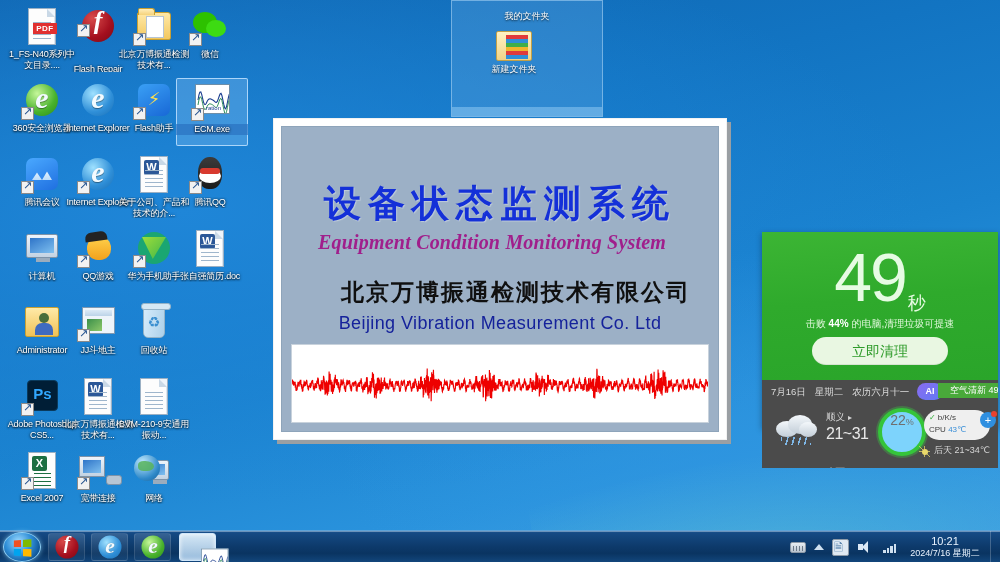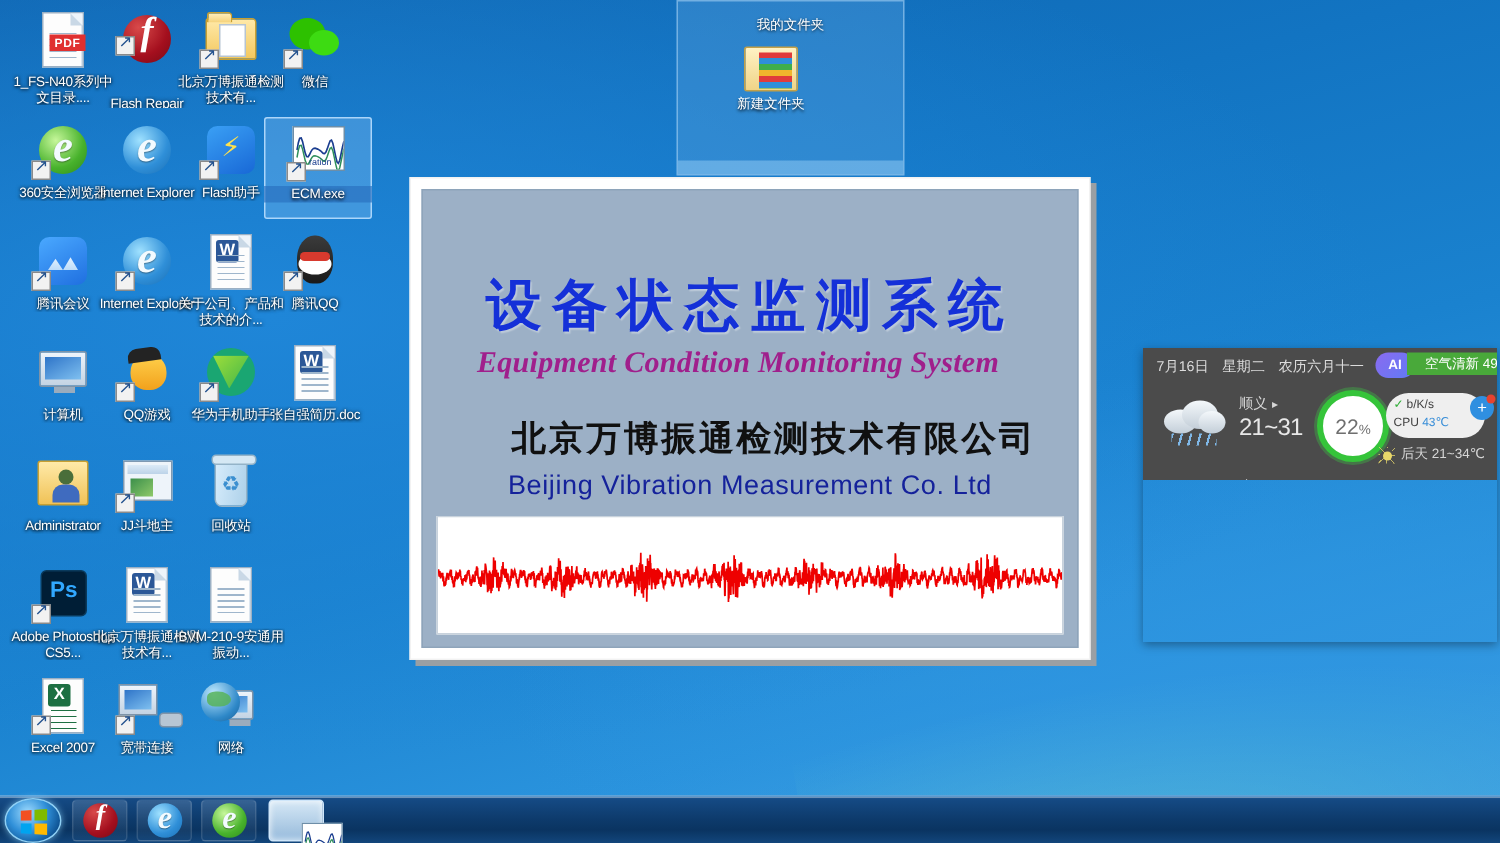--- a/index.html
+++ b/index.html
@@ -260,23 +260,23 @@
   #w360 .cloud .c2{ left:14px; top:2px;  width:24px; height:19px; }
   #w360 .cloud .c3{ left:25px; top:9px;  width:18px; height:15px; }
   #w360 .cloud .rain{ position:absolute; left:7px; top:24px; width:30px; height:8px;
         background:repeating-linear-gradient(105deg,#7fb8e8 0 1.5px,transparent 1.5px 6px); }
   #w360 .loc{ position:absolute; left:64px; top:31px; font-size:9.5px; color:#d6d6d6; }
   #w360 .loc .arr{ font-size:8px; margin-left:3px; }
   #w360 .temp{ position:absolute; left:64px; top:45px; font-size:16px; color:#e8e8e8; letter-spacing:-.5px; }
   #w360 .cond{ position:absolute; left:64px; top:66px; font-size:9.5px; color:#d6d6d6;margin-top:20px; }
   #w360 .ring{
     position:absolute; left:116px; top:28px; width:48px; height:48px; border-radius:50%;
-    background:#ffffff; border:4px solid #35c43a;
+    background:#7dd3fc; border:4px solid #35c43a;
     box-shadow:0 0 0 2px rgba(60,200,70,.35);
-    display:flex; align-items:center; justify-content:center;
+    display:flex; align-items:flex-start; justify-content:center;
   }
   #w360 .ring span{ color:#6f6f6f; font-size:14px; }
   #w360 .ring span i{ font-style:normal; font-size:9px; }
   #w360 .pill{
     position:absolute; left:162px; top:30px; width:66px; height:30px; border-radius:15px;
     background:#efefef;
   }
   #w360 .pill .net{ position:absolute; left:5px; top:3px; font-size:8px; color:#3f3f3f; white-space:nowrap; }
   #w360 .pill .net .chk{ color:#2fae37; margin-right:2px; }
   #w360 .pill .cpu{ position:absolute; left:5px; top:15px; font-size:8px; color:#3f3f3f; white-space:nowrap; }
@@ -599,20 +599,29 @@
       <div class="company-en">Beijing Vibration Measurement Co. Ltd</div>
       <div class="wavebox">
         <svg id="wave-svg" viewBox="0 0 860 150" preserveAspectRatio="none" style="background: rgb(255, 255, 255);">
             <path d="M0.0,70.0L0.4,68.9L0.7,67.5L1.1,69.7L1.4,75.0L1.8,76.8L2.1,72.8L2.5,69.6L2.9,77.2L3.2,71.4L3.6,79.1L3.9,77.7L4.3,75.4L4.7,77.4L5.0,74.1L5.4,72.9L5.7,72.1L6.1,74.6L6.5,71.8L6.8,80.7L7.2,80.2L7.5,76.5L7.9,81.1L8.2,87.1L8.6,89.5L9.0,85.2L9.3,86.4L9.7,89.0L10.0,82.8L10.4,87.4L10.8,85.1L11.1,78.1L11.5,82.4L11.8,76.4L12.2,75.0L12.5,71.9L12.9,77.1L13.3,75.5L13.6,78.5L14.0,74.4L14.3,79.8L14.7,80.7L15.1,72.3L15.4,75.4L15.8,72.4L16.1,71.7L16.5,70.5L16.8,73.2L17.2,67.6L17.6,75.7L17.9,75.7L18.3,67.8L18.6,78.4L19.0,76.4L19.3,81.1L19.7,75.9L20.1,83.8L20.4,84.5L20.8,81.6L21.1,82.6L21.5,91.0L21.9,83.4L22.2,87.6L22.6,88.0L22.9,79.0L23.3,76.4L23.6,83.2L24.0,77.6L24.4,79.7L24.7,73.9L25.1,71.5L25.4,72.1L25.8,77.9L26.2,77.4L26.5,76.3L26.9,79.0L27.2,78.6L27.6,71.6L27.9,79.0L28.3,76.1L28.7,71.2L29.0,71.9L29.4,74.8L29.7,74.5L30.1,67.7L30.5,73.8L30.8,69.2L31.2,77.2L31.5,76.0L31.9,80.5L32.3,80.7L32.6,80.1L33.0,86.2L33.3,83.5L33.7,82.7L34.0,88.4L34.4,83.5L34.8,80.7L35.1,78.7L35.5,82.2L35.8,81.2L36.2,81.2L36.6,79.3L36.9,79.2L37.3,74.8L37.6,77.9L38.0,82.2L38.3,83.9L38.7,73.6L39.1,81.3L39.4,79.7L39.8,78.9L40.1,74.0L40.5,71.3L40.9,70.7L41.2,73.6L41.6,71.6L41.9,69.7L42.3,68.9L42.6,68.1L43.0,75.8L43.4,74.1L43.7,76.4L44.1,81.9L44.4,86.6L44.8,81.4L45.1,81.0L45.5,80.1L45.9,89.0L46.2,85.2L46.6,80.1L46.9,85.5L47.3,76.7L47.7,80.6L48.0,74.2L48.4,75.2L48.7,81.6L49.1,81.3L49.5,80.2L49.8,84.1L50.2,78.5L50.5,78.1L50.9,83.8L51.2,71.0L51.6,70.5L52.0,75.8L52.3,71.1L52.7,75.2L53.0,66.2L53.4,63.4L53.8,65.5L54.1,68.1L54.5,65.2L54.8,71.9L55.2,77.7L55.5,78.7L55.9,77.7L56.3,80.6L56.6,86.3L57.0,79.6L57.3,77.8L57.7,82.1L58.1,88.7L58.4,76.7L58.8,81.8L59.1,90.1L59.5,86.3L59.8,80.7L60.2,82.7L60.6,68.8L60.9,83.2L61.3,77.8L61.6,78.0L62.0,75.8L62.3,86.8L62.7,72.3L63.1,79.6L63.4,81.4L63.8,68.2L64.1,87.0L64.5,73.5L64.9,68.9L65.2,59.9L65.6,62.0L65.9,63.4L66.3,66.6L66.7,70.0L67.0,71.4L67.4,77.7L67.7,87.9L68.1,81.3L68.4,97.1L68.8,72.4L69.2,86.1L69.5,94.2L69.9,95.0L70.2,89.7L70.6,78.3L71.0,69.0L71.3,92.9L71.7,84.0L72.0,71.1L72.4,76.6L72.7,79.1L73.1,98.5L73.5,73.2L73.8,92.5L74.2,95.4L74.5,78.3L74.9,84.4L75.3,71.9L75.6,68.6L76.0,91.1L76.3,73.0L76.7,51.8L77.0,77.0L77.4,66.6L77.8,61.9L78.1,71.1L78.5,68.1L78.8,55.8L79.2,77.4L79.5,75.2L79.9,68.8L80.3,75.0L80.6,67.9L81.0,83.6L81.3,91.2L81.7,72.6L82.1,83.6L82.4,81.7L82.8,71.4L83.1,79.0L83.5,86.9L83.9,95.6L84.2,80.5L84.6,80.0L84.9,77.0L85.3,81.1L85.6,90.8L86.0,86.1L86.4,85.9L86.7,82.0L87.1,67.4L87.4,71.9L87.8,83.5L88.1,72.7L88.5,63.1L88.9,71.2L89.2,72.1L89.6,57.9L89.9,72.2L90.3,72.5L90.7,70.1L91.0,74.8L91.4,69.2L91.7,66.2L92.1,76.7L92.5,78.3L92.8,71.5L93.2,67.9L93.5,74.3L93.9,66.6L94.2,78.8L94.6,71.6L95.0,81.3L95.3,83.6L95.7,74.2L96.0,84.2L96.4,72.7L96.8,84.6L97.1,87.3L97.5,83.0L97.8,85.8L98.2,91.0L98.5,90.6L98.9,81.5L99.3,88.6L99.6,80.0L100.0,75.6L100.3,82.9L100.7,79.3L101.0,71.9L101.4,66.6L101.8,71.4L102.1,78.3L102.5,68.6L102.8,74.8L103.2,72.4L103.6,76.4L103.9,78.9L104.3,71.6L104.6,72.2L105.0,75.2L105.3,69.3L105.7,68.2L106.1,69.6L106.4,73.2L106.8,72.9L107.1,72.1L107.5,77.6L107.9,76.7L108.2,84.7L108.6,85.6L108.9,80.1L109.3,82.6L109.7,86.7L110.0,86.3L110.4,88.7L110.7,91.3L111.1,85.5L111.4,83.4L111.8,79.3L112.2,79.4L112.5,73.3L112.9,76.4L113.2,71.5L113.6,68.9L114.0,68.9L114.3,72.5L114.7,69.3L115.0,78.4L115.4,73.8L115.7,73.1L116.1,71.8L116.5,72.0L116.8,75.4L117.2,75.2L117.5,69.0L117.9,75.2L118.3,68.1L118.6,73.0L119.0,70.6L119.3,69.5L119.7,75.8L120.0,81.3L120.4,76.3L120.8,85.4L121.1,79.6L121.5,81.4L121.8,89.2L122.2,85.2L122.5,85.3L122.9,90.4L123.3,85.9L123.6,81.1L124.0,77.2L124.3,80.0L124.7,75.1L125.1,73.2L125.4,74.2L125.8,77.0L126.1,72.7L126.5,75.4L126.8,76.4L127.2,72.7L127.6,81.2L127.9,76.6L128.3,77.9L128.6,78.0L129.0,71.1L129.4,73.3L129.7,73.6L130.1,73.3L130.4,75.7L130.8,73.4L131.2,73.5L131.5,69.6L131.9,80.0L132.2,75.0L132.6,74.6L132.9,87.2L133.3,86.8L133.7,83.5L134.0,85.6L134.4,91.2L134.7,86.4L135.1,82.4L135.4,80.2L135.8,80.4L136.2,75.0L136.5,79.1L136.9,80.5L137.2,75.6L137.6,75.0L138.0,81.0L138.3,79.3L138.7,72.3L139.0,77.7L139.4,76.7L139.8,81.6L140.1,76.6L140.5,73.0L140.8,74.7L141.2,70.0L141.5,69.1L141.9,75.5L142.3,73.0L142.6,72.4L143.0,64.9L143.3,68.1L143.7,74.1L144.1,72.2L144.4,85.0L144.8,80.8L145.1,81.3L145.5,81.4L145.8,86.8L146.2,87.3L146.6,92.5L146.9,84.4L147.3,86.5L147.6,86.7L148.0,76.8L148.3,84.8L148.7,80.0L149.1,79.8L149.4,75.0L149.8,76.6L150.1,87.8L150.5,78.1L150.9,79.6L151.2,71.7L151.6,82.4L151.9,83.0L152.3,75.3L152.7,79.2L153.0,73.6L153.4,81.6L153.7,72.5L154.1,63.2L154.4,81.1L154.8,62.2L155.2,75.2L155.5,63.2L155.9,74.7L156.2,78.6L156.6,87.7L156.9,95.7L157.3,82.5L157.7,91.4L158.0,91.3L158.4,87.0L158.7,83.0L159.1,84.7L159.5,79.4L159.8,78.4L160.2,89.2L160.5,79.6L160.9,85.3L161.3,92.5L161.6,70.1L162.0,79.3L162.3,94.6L162.7,74.0L163.0,73.1L163.4,90.5L163.8,70.9L164.1,72.1L164.5,82.3L164.8,64.4L165.2,72.1L165.6,71.6L165.9,71.2L166.3,53.1L166.6,65.2L167.0,64.4L167.3,74.7L167.7,73.9L168.1,83.1L168.4,56.1L168.8,83.9L169.1,70.5L169.5,67.1L169.8,87.3L170.2,84.0L170.6,102.8L170.9,90.4L171.3,84.2L171.6,88.7L172.0,97.5L172.4,81.0L172.7,83.2L173.1,75.6L173.4,82.7L173.8,96.8L174.2,104.4L174.5,82.0L174.9,74.4L175.2,91.6L175.6,93.8L175.9,84.5L176.3,70.2L176.7,63.9L177.0,75.6L177.4,79.2L177.7,89.6L178.1,68.0L178.4,74.2L178.8,65.8L179.2,63.7L179.5,72.1L179.9,87.4L180.2,66.8L180.6,73.9L181.0,67.8L181.3,69.7L181.7,78.1L182.0,95.1L182.4,82.1L182.8,75.1L183.1,94.4L183.5,76.5L183.8,78.9L184.2,90.0L184.5,63.1L184.9,82.2L185.3,87.7L185.6,90.6L186.0,84.2L186.3,85.3L186.7,72.3L187.1,83.5L187.4,81.0L187.8,76.2L188.1,85.6L188.5,80.6L188.8,80.2L189.2,78.3L189.6,76.3L189.9,70.7L190.3,68.6L190.6,79.7L191.0,66.2L191.3,63.3L191.7,80.0L192.1,76.4L192.4,71.3L192.8,79.0L193.1,77.7L193.5,72.7L193.9,86.8L194.2,81.6L194.6,74.4L194.9,83.4L195.3,81.8L195.7,80.6L196.0,74.4L196.4,82.4L196.7,84.8L197.1,74.8L197.4,79.5L197.8,83.6L198.2,84.5L198.5,85.4L198.9,86.0L199.2,85.8L199.6,80.9L200.0,85.2L200.3,82.6L200.7,81.4L201.0,74.0L201.4,77.4L201.7,68.8L202.1,75.5L202.5,71.4L202.8,65.5L203.2,75.9L203.5,75.3L203.9,73.2L204.3,70.9L204.6,78.5L205.0,77.8L205.3,72.4L205.7,79.7L206.0,78.3L206.4,81.6L206.8,76.1L207.1,72.7L207.5,70.1L207.8,81.7L208.2,78.7L208.5,75.6L208.9,82.2L209.3,81.8L209.6,86.8L210.0,87.7L210.3,88.1L210.7,91.2L211.1,86.4L211.4,85.0L211.8,84.8L212.1,84.0L212.5,86.7L212.8,83.4L213.2,78.7L213.6,76.7L213.9,74.4L214.3,73.4L214.6,71.1L215.0,73.9L215.4,70.1L215.7,71.1L216.1,74.0L216.4,74.7L216.8,74.2L217.2,78.3L217.5,79.6L217.9,70.9L218.2,74.3L218.6,70.8L218.9,77.0L219.3,77.4L219.7,69.8L220.0,75.1L220.4,73.7L220.7,79.5L221.1,79.0L221.5,79.9L221.8,82.7L222.2,89.8L222.5,88.0L222.9,91.5L223.2,84.3L223.6,84.5L224.0,90.0L224.3,85.0L224.7,83.2L225.0,82.8L225.4,73.6L225.8,70.9L226.1,70.5L226.5,74.8L226.8,70.3L227.2,77.2L227.5,74.9L227.9,76.0L228.3,76.6L228.6,79.6L229.0,76.2L229.3,73.3L229.7,76.8L230.1,69.7L230.4,71.9L230.8,69.9L231.1,71.6L231.5,72.9L231.8,67.6L232.2,69.5L232.6,73.1L232.9,75.0L233.3,80.0L233.6,80.7L234.0,81.2L234.4,88.2L234.7,84.7L235.1,91.0L235.4,85.3L235.8,84.3L236.1,81.2L236.5,86.7L236.9,80.4L237.2,77.8L237.6,77.5L237.9,76.7L238.3,79.3L238.7,80.4L239.0,70.4L239.4,72.5L239.7,74.9L240.1,76.4L240.4,75.5L240.8,76.5L241.2,79.0L241.5,77.6L241.9,70.3L242.2,74.6L242.6,69.6L242.9,72.6L243.3,68.6L243.7,71.8L244.0,73.3L244.4,70.4L244.7,74.9L245.1,75.3L245.5,80.5L245.8,84.8L246.2,83.7L246.5,84.2L246.9,89.5L247.2,89.2L247.6,90.1L248.0,84.2L248.3,81.8L248.7,81.2L249.0,85.3L249.4,79.5L249.8,73.5L250.1,74.3L250.5,76.9L250.8,79.6L251.2,80.0L251.5,84.3L251.9,71.2L252.3,75.8L252.6,83.3L253.0,81.7L253.3,73.7L253.7,75.0L254.1,69.3L254.4,65.5L254.8,73.7L255.1,66.8L255.5,71.4L255.8,74.7L256.2,70.4L256.6,79.3L256.9,74.6L257.3,77.6L257.6,81.6L258.0,80.5L258.4,85.8L258.7,80.3L259.1,87.4L259.4,89.8L259.8,89.6L260.1,89.6L260.5,78.7L260.9,89.3L261.2,75.6L261.6,75.7L261.9,69.8L262.3,76.9L262.7,77.3L263.0,79.8L263.4,85.6L263.7,76.0L264.1,78.4L264.4,85.9L264.8,82.3L265.2,74.5L265.5,86.3L265.9,62.1L266.2,73.3L266.6,80.4L267.0,72.6L267.3,61.5L267.7,82.4L268.0,80.6L268.4,78.0L268.8,79.2L269.1,83.0L269.5,70.1L269.8,85.6L270.2,80.6L270.5,84.2L270.9,79.3L271.3,102.2L271.6,88.9L272.0,76.7L272.3,97.5L272.7,88.0L273.1,76.7L273.4,86.0L273.8,64.5L274.1,83.4L274.5,80.4L274.8,69.5L275.2,68.1L275.6,86.9L275.9,88.4L276.3,91.9L276.6,86.1L277.0,94.0L277.4,62.0L277.7,71.5L278.1,67.0L278.4,58.7L278.8,82.7L279.1,65.5L279.5,45.9L279.9,90.6L280.2,72.6L280.6,96.6L280.9,98.4L281.3,74.5L281.7,60.9L282.0,65.2L282.4,72.0L282.7,84.8L283.1,104.1L283.4,76.3L283.8,72.6L284.2,93.7L284.5,76.3L284.9,70.9L285.2,91.5L285.6,78.3L285.9,84.9L286.3,63.0L286.7,73.6L287.0,91.9L287.4,71.2L287.7,109.5L288.1,90.1L288.5,93.4L288.8,53.1L289.2,66.8L289.5,79.5L289.9,56.6L290.3,72.9L290.6,75.3L291.0,78.5L291.3,88.0L291.7,74.0L292.0,63.2L292.4,48.3L292.8,64.6L293.1,59.0L293.5,77.5L293.8,70.5L294.2,83.4L294.6,93.6L294.9,84.7L295.3,82.7L295.6,67.9L296.0,68.1L296.3,79.3L296.7,79.5L297.1,67.8L297.4,84.7L297.8,67.1L298.1,66.4L298.5,87.3L298.8,71.9L299.2,87.4L299.6,92.9L299.9,84.9L300.3,68.1L300.6,78.8L301.0,86.4L301.4,88.1L301.7,78.4L302.1,71.9L302.4,65.9L302.8,69.8L303.1,66.6L303.5,67.9L303.9,86.2L304.2,71.1L304.6,68.0L304.9,80.3L305.3,74.9L305.7,80.3L306.0,70.1L306.4,71.3L306.7,77.3L307.1,74.1L307.4,74.0L307.8,72.1L308.2,77.7L308.5,72.6L308.9,71.6L309.2,82.9L309.6,84.4L310.0,85.0L310.3,86.7L310.7,90.6L311.0,91.1L311.4,82.0L311.8,84.2L312.1,86.1L312.5,88.3L312.8,86.3L313.2,80.8L313.5,86.2L313.9,76.3L314.3,79.4L314.6,76.4L315.0,76.1L315.3,69.0L315.7,69.7L316.1,74.1L316.4,70.3L316.8,77.4L317.1,75.9L317.5,77.1L317.8,77.9L318.2,71.5L318.6,78.1L318.9,72.3L319.3,77.9L319.6,79.1L320.0,69.4L320.4,77.1L320.7,74.4L321.1,73.9L321.4,76.7L321.8,83.4L322.1,85.8L322.5,80.4L322.9,89.2L323.2,86.2L323.6,85.7L323.9,89.4L324.3,87.7L324.6,85.7L325.0,86.0L325.4,84.9L325.7,83.0L326.1,75.7L326.4,80.3L326.8,75.2L327.2,67.6L327.5,69.8L327.9,73.5L328.2,73.4L328.6,69.9L328.9,71.6L329.3,72.0L329.7,75.4L330.0,75.3L330.4,77.0L330.7,71.1L331.1,70.1L331.5,77.6L331.8,71.5L332.2,71.1L332.5,76.0L332.9,73.3L333.3,77.7L333.6,80.4L334.0,79.9L334.3,82.3L334.7,84.8L335.0,85.3L335.4,88.0L335.8,90.9L336.1,88.6L336.5,86.9L336.8,90.5L337.2,85.3L337.6,85.3L337.9,83.7L338.3,74.6L338.6,74.8L339.0,76.0L339.3,78.3L339.7,76.4L340.1,73.6L340.4,79.0L340.8,72.3L341.1,80.0L341.5,75.7L341.9,73.9L342.2,78.7L342.6,74.4L342.9,72.3L343.3,77.6L343.6,76.3L344.0,67.4L344.4,71.9L344.7,71.5L345.1,70.7L345.4,71.7L345.8,80.9L346.2,83.0L346.5,76.6L346.9,86.5L347.2,82.6L347.6,88.3L347.9,83.8L348.3,85.0L348.7,83.1L349.0,80.8L349.4,82.7L349.7,82.9L350.1,76.7L350.4,77.1L350.8,73.8L351.2,76.4L351.5,75.7L351.9,80.2L352.2,81.3L352.6,80.0L353.0,77.8L353.3,74.4L353.7,79.9L354.0,76.8L354.4,80.1L354.8,74.5L355.1,67.5L355.5,70.9L355.8,72.3L356.2,66.8L356.5,66.2L356.9,69.1L357.3,75.7L357.6,69.4L358.0,72.3L358.3,80.7L358.7,85.4L359.1,81.1L359.4,90.6L359.8,84.0L360.1,90.3L360.5,89.8L360.8,88.2L361.2,79.3L361.6,78.9L361.9,81.4L362.3,81.7L362.6,81.4L363.0,78.1L363.3,82.8L363.7,81.7L364.1,79.5L364.4,81.2L364.8,80.7L365.1,80.0L365.5,82.6L365.9,79.3L366.2,72.6L366.6,76.3L366.9,73.6L367.3,72.8L367.6,66.5L368.0,69.4L368.4,70.4L368.7,74.6L369.1,70.4L369.4,76.0L369.8,72.1L370.2,75.0L370.5,81.5L370.9,81.9L371.2,80.8L371.6,84.1L371.9,86.9L372.3,85.9L372.7,81.6L373.0,86.0L373.4,84.0L373.7,77.9L374.1,82.4L374.5,75.3L374.8,78.5L375.2,76.2L375.5,84.9L375.9,82.4L376.3,81.7L376.6,86.4L377.0,91.8L377.3,74.7L377.7,85.0L378.0,73.1L378.4,85.1L378.8,74.5L379.1,69.3L379.5,73.0L379.8,67.6L380.2,60.5L380.6,66.0L380.9,73.1L381.3,79.5L381.6,60.5L382.0,70.9L382.3,75.8L382.7,82.3L383.1,69.8L383.4,83.3L383.8,77.6L384.1,84.9L384.5,81.0L384.9,72.4L385.2,79.2L385.6,78.2L385.9,87.7L386.3,81.2L386.6,89.6L387.0,80.7L387.4,70.0L387.7,85.7L388.1,86.4L388.4,85.1L388.8,91.3L389.2,77.0L389.5,80.0L389.9,82.4L390.2,75.3L390.6,79.0L390.9,69.0L391.3,70.8L391.7,62.7L392.0,63.6L392.4,65.2L392.7,60.5L393.1,75.4L393.4,70.3L393.8,77.0L394.2,58.7L394.5,80.4L394.9,80.6L395.2,100.9L395.6,102.0L396.0,81.6L396.3,75.9L396.7,69.8L397.0,81.0L397.4,66.4L397.8,81.0L398.1,67.0L398.5,81.0L398.8,72.8L399.2,82.7L399.5,83.3L399.9,57.5L400.3,109.7L400.6,89.2L401.0,105.3L401.3,65.7L401.7,87.6L402.1,79.3L402.4,76.8L402.8,63.6L403.1,70.1L403.5,100.5L403.8,85.3L404.2,70.8L404.6,86.5L404.9,79.2L405.3,73.8L405.6,69.2L406.0,89.5L406.3,71.6L406.7,88.9L407.1,99.8L407.4,83.2L407.8,78.3L408.1,48.9L408.5,83.3L408.9,82.8L409.2,63.6L409.6,54.0L409.9,79.1L410.3,103.1L410.6,65.6L411.0,85.0L411.4,65.3L411.7,97.1L412.1,87.4L412.4,97.7L412.8,104.0L413.2,82.5L413.5,74.1L413.9,69.4L414.2,68.9L414.6,83.8L414.9,90.4L415.3,60.2L415.7,74.5L416.0,79.1L416.4,69.3L416.7,73.5L417.1,84.1L417.5,58.1L417.8,74.0L418.2,58.4L418.5,88.7L418.9,84.0L419.3,72.3L419.6,79.3L420.0,89.3L420.3,82.5L420.7,73.8L421.0,86.5L421.4,73.6L421.8,81.5L422.1,88.8L422.5,80.7L422.8,77.5L423.2,82.6L423.6,79.4L423.9,80.9L424.3,80.1L424.6,79.5L425.0,83.3L425.3,85.1L425.7,80.9L426.1,86.1L426.4,78.5L426.8,70.1L427.1,78.7L427.5,66.3L427.9,70.5L428.2,67.4L428.6,75.9L428.9,67.7L429.3,71.5L429.6,68.1L430.0,66.5L430.4,77.6L430.7,77.1L431.1,74.0L431.4,80.3L431.8,75.6L432.1,71.8L432.5,74.6L432.9,74.5L433.2,73.6L433.6,81.0L433.9,73.6L434.3,72.9L434.7,79.4L435.0,85.2L435.4,81.3L435.7,87.4L436.1,90.6L436.4,90.5L436.8,84.7L437.2,87.1L437.5,81.9L437.9,88.4L438.2,78.1L438.6,81.3L439.0,79.1L439.3,82.5L439.7,76.9L440.0,76.4L440.4,74.5L440.7,68.5L441.1,74.9L441.5,71.0L441.8,75.4L442.2,72.5L442.5,78.3L442.9,76.3L443.3,70.8L443.6,76.5L444.0,76.6L444.3,77.0L444.7,75.3L445.0,74.0L445.4,74.2L445.8,69.7L446.1,72.4L446.5,74.2L446.8,77.7L447.2,83.5L447.6,88.3L447.9,89.8L448.3,86.3L448.6,83.5L449.0,91.1L449.3,85.6L449.7,89.8L450.1,85.7L450.4,79.3L450.8,78.0L451.1,76.6L451.5,76.9L451.9,76.3L452.2,70.7L452.6,79.6L452.9,76.5L453.3,79.4L453.6,76.0L454.0,74.4L454.4,81.5L454.7,81.2L455.1,74.0L455.4,70.2L455.8,70.4L456.2,75.8L456.5,67.4L456.9,74.5L457.2,70.1L457.6,72.2L457.9,69.9L458.3,69.6L458.7,74.0L459.0,78.4L459.4,79.8L459.7,86.6L460.1,83.7L460.5,89.1L460.8,84.9L461.2,86.9L461.5,86.2L461.9,84.3L462.3,79.7L462.6,77.2L463.0,79.9L463.3,76.4L463.7,77.5L464.0,79.1L464.4,72.5L464.8,76.8L465.1,73.0L465.5,82.6L465.8,75.1L466.2,82.7L466.6,73.7L466.9,75.8L467.3,76.9L467.6,71.8L468.0,74.3L468.3,74.6L468.7,72.2L469.1,64.9L469.4,71.6L469.8,65.6L470.1,72.5L470.5,72.9L470.8,76.3L471.2,75.9L471.6,78.0L471.9,87.5L472.3,81.5L472.6,85.6L473.0,85.1L473.4,87.5L473.7,87.9L474.1,84.2L474.4,86.9L474.8,82.8L475.1,80.2L475.5,80.4L475.9,78.7L476.2,79.7L476.6,75.8L476.9,76.7L477.3,79.0L477.7,81.4L478.0,84.1L478.4,82.3L478.7,78.4L479.1,77.8L479.4,72.2L479.8,73.6L480.2,69.2L480.5,68.5L480.9,65.1L481.2,73.9L481.6,73.7L482.0,69.8L482.3,71.2L482.7,79.0L483.0,72.0L483.4,79.1L483.8,74.3L484.1,83.1L484.5,88.5L484.8,79.7L485.2,88.7L485.5,80.3L485.9,83.0L486.3,81.9L486.6,82.9L487.0,88.6L487.3,80.7L487.7,77.6L488.1,88.2L488.4,84.9L488.8,78.6L489.1,82.7L489.5,85.2L489.8,84.8L490.2,79.9L490.6,76.8L490.9,77.5L491.3,83.4L491.6,82.7L492.0,70.5L492.4,73.0L492.7,64.2L493.1,69.8L493.4,64.7L493.8,67.6L494.1,74.7L494.5,73.9L494.9,72.9L495.2,82.1L495.6,82.6L495.9,77.7L496.3,72.1L496.7,91.7L497.0,85.6L497.4,71.8L497.7,87.7L498.1,82.4L498.4,68.5L498.8,71.1L499.2,79.3L499.5,85.4L499.9,86.7L500.2,84.8L500.6,83.4L500.9,79.2L501.3,84.9L501.7,87.1L502.0,82.4L502.4,71.0L502.7,75.1L503.1,79.8L503.5,89.2L503.8,74.5L504.2,60.1L504.5,53.5L504.9,66.9L505.3,56.1L505.6,85.8L506.0,63.9L506.3,79.4L506.7,67.9L507.0,71.7L507.4,86.2L507.8,58.8L508.1,79.0L508.5,79.1L508.8,80.9L509.2,72.9L509.6,82.9L509.9,80.3L510.3,77.6L510.6,83.6L511.0,64.6L511.3,100.2L511.7,88.2L512.1,68.4L512.4,92.9L512.8,75.3L513.1,84.4L513.5,75.1L513.9,80.9L514.2,92.0L514.6,90.3L514.9,70.4L515.3,78.8L515.6,65.8L516.0,85.6L516.4,66.9L516.7,74.4L517.1,60.1L517.4,82.6L517.8,71.1L518.1,67.8L518.5,65.5L518.9,72.1L519.2,69.4L519.6,68.6L519.9,73.8L520.3,72.3L520.7,66.8L521.0,79.2L521.4,87.2L521.7,97.6L522.1,66.4L522.5,85.5L522.8,79.2L523.2,82.3L523.5,73.2L523.9,79.4L524.2,74.1L524.6,81.3L525.0,84.6L525.3,73.4L525.7,89.6L526.0,90.6L526.4,75.6L526.8,84.8L527.1,87.4L527.5,77.3L527.8,77.5L528.2,77.3L528.5,58.0L528.9,69.2L529.3,65.7L529.6,81.3L530.0,58.6L530.3,73.9L530.7,72.6L531.1,68.3L531.4,73.6L531.8,74.1L532.1,73.9L532.5,76.2L532.8,69.0L533.2,75.5L533.6,77.6L533.9,67.9L534.3,68.2L534.6,72.8L535.0,74.3L535.4,72.6L535.7,73.8L536.1,82.4L536.4,86.1L536.8,82.9L537.1,80.4L537.5,84.7L537.9,87.4L538.2,84.4L538.6,84.1L538.9,79.4L539.3,78.7L539.6,73.0L540.0,82.5L540.4,66.5L540.7,72.1L541.1,77.2L541.4,77.2L541.8,76.6L542.2,76.8L542.5,68.2L542.9,71.2L543.2,79.8L543.6,68.9L543.9,72.0L544.3,76.8L544.7,75.6L545.0,78.2L545.4,72.5L545.7,74.4L546.1,71.8L546.5,69.5L546.8,77.1L547.2,74.3L547.5,78.5L547.9,77.3L548.3,85.2L548.6,89.2L549.0,81.6L549.3,84.6L549.7,90.9L550.0,91.7L550.4,90.5L550.8,87.3L551.1,84.3L551.5,83.7L551.8,78.9L552.2,75.3L552.5,72.5L552.9,70.3L553.3,77.3L553.6,78.1L554.0,74.6L554.3,73.9L554.7,75.3L555.1,71.3L555.4,77.9L555.8,74.4L556.1,72.2L556.5,73.4L556.9,76.7L557.2,71.2L557.6,71.0L557.9,75.5L558.3,71.0L558.6,72.5L559.0,71.0L559.4,73.8L559.7,78.0L560.1,81.2L560.4,83.5L560.8,86.4L561.1,82.8L561.5,83.7L561.9,85.7L562.2,90.0L562.6,88.8L562.9,80.0L563.3,79.3L563.7,83.1L564.0,82.0L564.4,78.2L564.7,77.4L565.1,73.2L565.4,76.8L565.8,80.1L566.2,79.5L566.5,76.5L566.9,81.0L567.2,80.9L567.6,80.2L568.0,72.7L568.3,72.9L568.7,69.2L569.0,75.5L569.4,73.6L569.8,72.8L570.1,70.1L570.5,66.7L570.8,67.6L571.2,71.3L571.5,75.5L571.9,76.7L572.3,79.3L572.6,86.8L573.0,87.6L573.3,90.5L573.7,90.4L574.0,85.8L574.4,88.9L574.8,89.0L575.1,81.2L575.5,80.1L575.8,83.4L576.2,82.4L576.6,80.1L576.9,80.3L577.3,82.0L577.6,81.4L578.0,76.8L578.4,83.6L578.7,82.0L579.1,79.3L579.4,73.9L579.8,76.1L580.1,71.2L580.5,69.0L580.9,70.0L581.2,74.2L581.6,68.4L581.9,64.1L582.3,66.4L582.6,71.6L583.0,75.6L583.4,74.4L583.7,71.3L584.1,74.3L584.4,78.7L584.8,79.6L585.2,89.1L585.5,81.6L585.9,89.9L586.2,80.4L586.6,82.1L587.0,83.9L587.3,82.8L587.7,75.7L588.0,76.8L588.4,77.7L588.7,83.7L589.1,83.4L589.5,79.5L589.8,82.5L590.2,81.0L590.5,76.6L590.9,78.7L591.3,84.5L591.6,76.0L592.0,75.8L592.3,72.6L592.7,71.3L593.0,70.3L593.4,72.7L593.8,66.7L594.1,65.3L594.5,66.2L594.8,70.2L595.2,74.6L595.5,74.1L595.9,72.0L596.3,75.4L596.6,75.0L597.0,85.7L597.3,84.2L597.7,85.9L598.1,83.4L598.4,84.2L598.8,81.1L599.1,77.2L599.5,77.0L599.9,79.5L600.2,80.0L600.6,85.9L600.9,82.7L601.3,84.6L601.6,89.3L602.0,84.4L602.4,84.2L602.7,75.8L603.1,82.8L603.4,84.6L603.8,86.3L604.1,86.3L604.5,74.0L604.9,65.7L605.2,78.2L605.6,69.4L605.9,70.5L606.3,62.2L606.7,76.5L607.0,69.5L607.4,67.3L607.7,74.3L608.1,73.7L608.5,89.2L608.8,86.3L609.2,80.7L609.5,78.1L609.9,91.7L610.2,81.2L610.6,83.8L611.0,87.2L611.3,75.7L611.7,88.6L612.0,77.8L612.4,82.5L612.8,81.8L613.1,65.0L613.5,90.2L613.8,87.0L614.2,85.3L614.5,87.1L614.9,83.6L615.3,73.9L615.6,86.1L616.0,74.4L616.3,63.9L616.7,67.5L617.1,76.6L617.4,69.6L617.8,69.3L618.1,83.4L618.5,71.8L618.8,86.1L619.2,75.4L619.6,73.6L619.9,77.8L620.3,75.5L620.6,71.0L621.0,81.3L621.4,66.7L621.7,89.5L622.1,82.9L622.4,65.8L622.8,75.6L623.1,72.9L623.5,102.6L623.9,64.7L624.2,83.5L624.6,90.2L624.9,95.3L625.3,80.5L625.6,89.1L626.0,104.3L626.4,93.9L626.7,89.7L627.1,85.3L627.4,79.1L627.8,73.7L628.2,74.0L628.5,65.9L628.9,72.8L629.2,91.4L629.6,70.1L630.0,65.5L630.3,46.4L630.7,49.9L631.0,70.2L631.4,78.2L631.7,83.1L632.1,67.3L632.5,77.3L632.8,91.8L633.2,62.4L633.5,71.5L633.9,59.3L634.3,86.2L634.6,73.8L635.0,66.4L635.3,71.2L635.7,79.6L636.0,60.3L636.4,94.3L636.8,81.7L637.1,92.8L637.5,86.9L637.8,91.1L638.2,82.6L638.6,79.5L638.9,70.5L639.3,84.5L639.6,90.4L640.0,85.6L640.3,81.5L640.7,81.2L641.1,82.1L641.4,68.0L641.8,67.9L642.1,60.4L642.5,71.3L642.9,69.9L643.2,84.2L643.6,78.5L643.9,69.6L644.3,67.0L644.6,81.4L645.0,77.5L645.4,74.8L645.7,69.0L646.1,71.0L646.4,78.9L646.8,68.6L647.1,74.1L647.5,81.1L647.9,83.7L648.2,83.0L648.6,82.9L648.9,85.7L649.3,81.7L649.7,87.2L650.0,84.2L650.4,80.4L650.7,88.4L651.1,87.8L651.4,76.0L651.8,82.8L652.2,86.3L652.5,78.4L652.9,77.8L653.2,80.9L653.6,73.8L654.0,77.7L654.3,68.4L654.7,68.7L655.0,79.7L655.4,77.6L655.8,71.2L656.1,72.8L656.5,79.6L656.8,80.4L657.2,72.0L657.5,71.2L657.9,76.4L658.3,73.7L658.6,76.1L659.0,70.6L659.3,71.3L659.7,73.8L660.0,72.3L660.4,84.9L660.8,79.9L661.1,85.6L661.5,87.3L661.8,80.2L662.2,83.4L662.6,83.5L662.9,84.5L663.3,83.6L663.6,83.1L664.0,87.2L664.4,83.3L664.7,82.3L665.1,74.8L665.4,80.5L665.8,74.0L666.1,75.3L666.5,71.2L666.9,70.4L667.2,79.6L667.6,80.4L667.9,79.1L668.3,76.9L668.6,79.9L669.0,78.5L669.4,74.7L669.7,74.4L670.1,75.0L670.4,69.9L670.8,75.0L671.2,68.9L671.5,71.3L671.9,72.9L672.2,75.1L672.6,80.5L672.9,81.5L673.3,79.3L673.7,89.1L674.0,83.7L674.4,91.2L674.7,92.0L675.1,87.0L675.5,88.6L675.8,80.7L676.2,84.3L676.5,78.4L676.9,75.0L677.3,79.9L677.6,78.8L678.0,76.3L678.3,78.3L678.7,79.2L679.0,78.0L679.4,80.9L679.8,78.8L680.1,76.1L680.5,72.5L680.8,73.9L681.2,76.2L681.5,69.5L681.9,68.5L682.3,69.9L682.6,73.8L683.0,73.5L683.3,69.7L683.7,69.9L684.1,76.9L684.4,76.3L684.8,75.0L685.1,80.6L685.5,83.1L685.9,86.4L686.2,88.3L686.6,83.0L686.9,90.2L687.3,87.3L687.6,79.9L688.0,82.2L688.4,83.9L688.7,85.1L689.1,75.8L689.4,77.8L689.8,75.7L690.1,82.8L690.5,76.7L690.9,82.5L691.2,81.0L691.6,80.8L691.9,80.0L692.3,78.1L692.7,73.5L693.0,74.3L693.4,75.9L693.7,69.5L694.1,71.0L694.5,66.0L694.8,67.1L695.2,64.1L695.5,72.0L695.9,70.6L696.2,71.1L696.6,75.2L697.0,73.0L697.3,79.4L697.7,86.5L698.0,84.8L698.4,85.9L698.8,80.8L699.1,86.5L699.5,83.1L699.8,80.2L700.2,78.6L700.5,81.6L700.9,77.7L701.3,75.3L701.6,77.7L702.0,76.4L702.3,82.5L702.7,86.0L703.0,86.0L703.4,85.5L703.8,80.1L704.1,85.5L704.5,79.7L704.8,78.1L705.2,71.1L705.6,75.5L705.9,68.4L706.3,66.1L706.6,66.6L707.0,71.4L707.4,65.3L707.7,67.9L708.1,70.2L708.4,76.2L708.8,74.7L709.1,81.8L709.5,79.8L709.9,80.2L710.2,87.2L710.6,83.4L710.9,85.4L711.3,79.1L711.6,77.4L712.0,76.4L712.4,81.8L712.7,77.3L713.1,84.8L713.4,78.4L713.8,76.3L714.2,81.8L714.5,82.6L714.9,86.2L715.2,87.1L715.6,87.7L716.0,82.6L716.3,82.0L716.7,82.5L717.0,78.0L717.4,72.2L717.7,76.2L718.1,66.5L718.5,66.3L718.8,72.7L719.2,67.1L719.5,69.5L719.9,70.6L720.3,69.5L720.6,72.0L721.0,81.3L721.3,74.9L721.7,80.4L722.0,80.6L722.4,82.7L722.8,83.0L723.1,81.7L723.5,77.6L723.8,84.3L724.2,85.9L724.6,84.7L724.9,81.0L725.3,74.8L725.6,83.0L726.0,87.9L726.3,83.9L726.7,87.5L727.1,85.8L727.4,84.9L727.8,85.0L728.1,87.5L728.5,86.4L728.9,83.6L729.2,69.1L729.6,74.0L729.9,72.8L730.3,66.5L730.6,70.9L731.0,62.7L731.4,59.4L731.7,70.3L732.1,73.5L732.4,70.0L732.8,83.7L733.1,73.5L733.5,81.8L733.9,84.3L734.2,80.4L734.6,79.5L734.9,84.1L735.3,83.1L735.7,75.9L736.0,75.7L736.4,77.9L736.7,70.6L737.1,75.4L737.5,87.8L737.8,78.7L738.2,74.9L738.5,89.2L738.9,82.0L739.2,89.1L739.6,94.8L740.0,86.8L740.3,82.7L740.7,72.4L741.0,80.9L741.4,73.2L741.8,56.6L742.1,78.4L742.5,76.9L742.8,61.0L743.2,55.4L743.5,70.2L743.9,59.0L744.3,81.7L744.6,73.4L745.0,67.7L745.3,93.0L745.7,78.8L746.1,81.5L746.4,91.7L746.8,69.0L747.1,79.6L747.5,81.4L747.8,84.4L748.2,75.6L748.6,52.0L748.9,92.3L749.3,80.6L749.6,96.7L750.0,105.1L750.4,91.9L750.7,103.0L751.1,88.8L751.4,90.0L751.8,99.3L752.1,87.8L752.5,89.2L752.9,78.8L753.2,88.7L753.6,76.8L753.9,79.6L754.3,86.3L754.6,82.9L755.0,68.4L755.4,66.6L755.7,90.4L756.1,82.3L756.4,74.1L756.8,47.9L757.2,84.5L757.5,81.1L757.9,85.3L758.2,54.3L758.6,82.3L758.9,78.4L759.3,89.0L759.7,69.9L760.0,82.5L760.4,90.3L760.7,80.9L761.1,65.4L761.5,64.5L761.8,78.6L762.2,83.0L762.5,95.1L762.9,89.8L763.3,84.6L763.6,91.7L764.0,63.0L764.3,84.9L764.7,90.9L765.0,98.4L765.4,77.5L765.8,88.3L766.1,71.0L766.5,84.0L766.8,63.5L767.2,49.1L767.5,77.7L767.9,77.7L768.3,53.6L768.6,56.2L769.0,73.0L769.3,78.3L769.7,55.7L770.1,78.8L770.4,79.0L770.8,51.9L771.1,69.8L771.5,73.0L771.9,93.0L772.2,77.5L772.6,61.9L772.9,78.4L773.3,68.7L773.6,81.1L774.0,82.5L774.4,85.9L774.7,90.3L775.1,80.7L775.4,93.5L775.8,90.6L776.1,87.4L776.5,91.8L776.9,87.3L777.2,83.7L777.6,80.6L777.9,83.4L778.3,71.1L778.7,69.3L779.0,83.8L779.4,77.1L779.7,82.6L780.1,77.1L780.4,80.4L780.8,69.1L781.2,78.3L781.5,82.0L781.9,79.1L782.2,76.2L782.6,71.1L783.0,70.6L783.3,74.6L783.7,68.7L784.0,68.4L784.4,80.0L784.8,78.6L785.1,73.0L785.5,80.2L785.8,78.1L786.2,85.1L786.5,83.6L786.9,88.9L787.3,82.3L787.6,90.5L788.0,90.2L788.3,87.5L788.7,83.1L789.0,77.8L789.4,75.2L789.8,79.6L790.1,78.3L790.5,81.7L790.8,75.3L791.2,76.5L791.6,80.3L791.9,75.7L792.3,78.0L792.6,76.0L793.0,79.2L793.4,75.0L793.7,80.6L794.1,75.8L794.4,77.5L794.8,67.7L795.1,70.7L795.5,72.9L795.9,68.2L796.2,70.5L796.6,69.4L796.9,66.9L797.3,74.1L797.6,72.7L798.0,77.5L798.4,78.4L798.7,80.2L799.1,90.2L799.4,90.4L799.8,89.4L800.2,82.6L800.5,85.5L800.9,85.9L801.2,79.1L801.6,77.8L802.0,81.7L802.3,75.1L802.7,78.4L803.0,78.3L803.4,81.5L803.7,80.2L804.1,83.1L804.5,79.0L804.8,81.2L805.2,83.0L805.5,82.1L805.9,78.9L806.3,76.2L806.6,72.0L807.0,68.6L807.3,67.3L807.7,71.1L808.0,68.2L808.4,71.0L808.8,69.9L809.1,69.2L809.5,71.9L809.8,76.2L810.2,77.5L810.5,85.1L810.9,83.4L811.3,82.1L811.6,87.6L812.0,80.0L812.3,83.3L812.7,80.6L813.1,77.4L813.4,78.2L813.8,80.9L814.1,84.7L814.5,82.5L814.9,85.5L815.2,85.0L815.6,86.4L815.9,77.9L816.3,82.6L816.6,77.6L817.0,84.8L817.4,82.5L817.7,82.5L818.1,75.8L818.4,73.5L818.8,68.8L819.1,66.4L819.5,70.2L819.9,72.9L820.2,65.5L820.6,71.0L820.9,68.6L821.3,69.8L821.7,73.4L822.0,80.5L822.4,82.5L822.7,79.6L823.1,76.8L823.5,86.9L823.8,83.7L824.2,78.2L824.5,77.3L824.9,76.3L825.2,81.2L825.6,78.6L826.0,78.4L826.3,78.3L826.7,76.9L827.0,84.3L827.4,80.1L827.8,84.1L828.1,85.0L828.5,81.5L828.8,88.1L829.2,83.7L829.5,83.9L829.9,79.0L830.3,75.4L830.6,76.0L831.0,73.4L831.3,66.8L831.7,73.3L832.1,68.1L832.4,65.1L832.8,75.0L833.1,67.3L833.5,73.0L833.8,79.7L834.2,81.0L834.6,77.2L834.9,82.4L835.3,82.5L835.6,80.5L836.0,76.6L836.4,76.3L836.7,83.8L837.1,74.9L837.4,83.4L837.8,82.6L838.1,78.9L838.5,82.7L838.9,83.1L839.2,84.6L839.6,83.3L839.9,84.1L840.3,81.8L840.6,84.4L841.0,80.4L841.4,84.3L841.7,82.8L842.1,77.1L842.4,73.3L842.8,72.0L843.2,75.4L843.5,67.5L843.9,65.8L844.2,72.4L844.6,73.5L845.0,70.1L845.3,75.5L845.7,70.4L846.0,71.8L846.4,76.0L846.7,78.8L847.1,76.7L847.5,82.3L847.8,77.1L848.2,81.1L848.5,75.9L848.9,79.8L849.3,77.2L849.6,81.0L850.0,82.3L850.3,78.2L850.7,80.7L851.0,80.2L851.4,80.9L851.8,85.6L852.1,91.7L852.5,90.6L852.8,90.0L853.2,80.5L853.6,86.0L853.9,76.1L854.3,76.7L854.6,80.0L855.0,72.4L855.3,74.4L855.7,66.5L856.1,71.0L856.4,68.2L856.8,74.2L857.1,73.7L857.5,72.0L857.9,74.2L858.2,74.3L858.6,78.2L858.9,80.7L859.3,76.6L859.6,72.0L860.0,71.9" fill="none" stroke="#ee0000" stroke-width="1.15" vector-effect="non-scaling-stroke"></path>
           </svg>
       </div>
     </div>
   </div>
 
   <div id="w360">
+    <div class="body">
+      <div class="bignum">
+        <span>49</span><span class="unit">秒</span>
+      </div>
+      <div class="sub">
+        <span>击败 </span><b>44%</b><span> 的电脑,清理垃圾可提速</span>
+      </div>
+      <div class="cta">立即清理</div>
+    </div>
 
     <div class="weather">
       <div class="wline1">
         <span>7月16日</span><span class="sp"></span><span>星期二</span><span class="sp"></span><span>农历六月十一</span>
       </div>
       <div class="ai-badge">AI</div>
       <div class="aqi">空气清新 49</div>
 
       <div class="cloud">
         <div class="c c1"></div>
@@ -682,13 +691,30 @@
                 <path d="M2.0,15.0 L2.9,10.1 L3.8,7.1 L4.8,6.9 L5.7,9.4 L6.6,13.3 L7.5,17.1 L8.4,19.3 L9.4,19.5 L10.3,18.2 L11.2,16.3 L12.1,14.8 L13.0,14.0 L14.0,13.8 L14.9,14.1 L15.8,14.4 L16.7,14.9 L17.6,15.5 L18.6,16.4 L19.5,17.3 L20.4,17.4 L21.3,16.4 L22.2,14.1 L23.2,11.2 L24.1,8.9 L25.0,8.4 L25.9,10.5 L26.8,14.6 L27.8,19.4 L28.7,23.0 L29.6,23.9 L30.5,21.8 L31.4,17.5 L32.4,12.7 L33.3,9.2" fill="none" stroke="#1a3d8f" stroke-width="1.1"></path>
                 <path d="M2.0,15.0 L2.9,10.1 L3.8,7.1 L4.8,6.9 L5.7,9.4 L6.6,13.3 L7.5,17.1 L8.4,19.3 L9.4,19.5 L10.3,18.2 L11.2,16.3 L12.1,14.8 L13.0,14.0 L14.0,13.8 L14.9,14.1 L15.8,14.4 L16.7,14.9 L17.6,15.5 L18.6,16.4 L19.5,17.3 L20.4,17.4 L21.3,16.4 L22.2,14.1 L23.2,11.2 L24.1,8.9 L25.0,8.4 L25.9,10.5 L26.8,14.6 L27.8,19.4 L28.7,23.0 L29.6,23.9 L30.5,21.8 L31.4,17.5 L32.4,12.7 L33.3,9.2" fill="none" stroke="#2e8f5a" stroke-width="1" transform="translate(0,5)"></path>
                 <text x="10" y="25" font-size="6" fill="#1a3d8f" font-family="Liberation Sans">ration</text>
               </svg>
             </div>
           </div>
         </div>
       </div>
     </div>
 
+  <div id="tray">
+    <div class="ticon tr-keyboard"></div>
+    <div class="ticon tr-up"></div>
+    <div class="ticon tr-flag"></div>
+    <div class="ticon tr-speaker"></div>
+    <div class="ticon tr-net">
+        <i></i>
+        <i></i>
+        <i></i>
+        <i></i>
+      </div>
+    <div class="clock">
+      <span class="t">10:21</span>
+      <span class="d">2024/7/16 星期二</span>
+    </div>
+    <div class="showdesk"></div>
+  </div>
 </div>
 
 </body></html>

